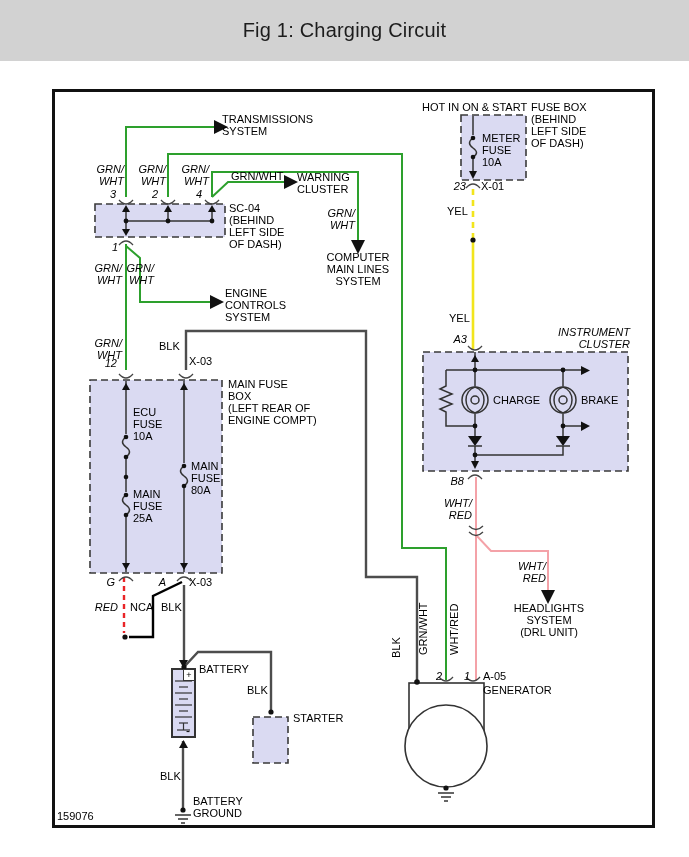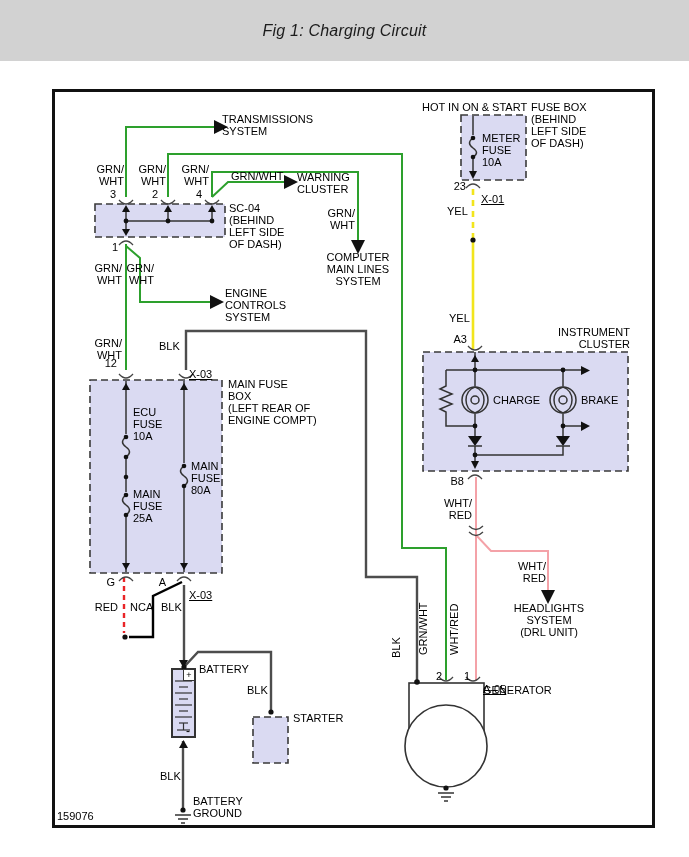--- a/index.html
+++ b/index.html
@@ -4,27 +4,27 @@
 <style>
   :root{
     --header_bg:#d2d2d2; --box_fill:#dadaf2; --green:#2da02d; --yellow:#f2e51c;
     --pink:#f4a2a8; --red:#e92427; --wire_dark:#4d4d4d; --wire_black:#111111;
   }
   html,body{margin:0;padding:0;}
   body{width:689px;height:857px;position:relative;background:#fff;
        font-family:"Liberation Sans",sans-serif;color:#000;overflow:hidden;}
   .header{position:absolute;left:0;top:0;width:689px;height:61px;
           background:var(--header_bg);display:flex;align-items:center;justify-content:center;}
-  .title{font-size:16px;color:#1c1c1c;letter-spacing:.2px;font-style:italic;}
+  .title{font-size:20px;color:#1c1c1c;letter-spacing:.2px;}
   .frame{position:absolute;left:52px;top:89px;width:597px;height:733px;
          border:3px solid #111;background:#fff;}
   svg.art{position:absolute;left:0;top:0;}
   .lbl{position:absolute;font-size:11px;line-height:12px;white-space:pre-line;}
-  .ra{text-align:right;} .ctr{text-align:center;}
-  .u{text-decoration:underline;margin-top:13px;}
+  .ra{text-align:right;font-style:italic;} .ctr{text-align:center;}
+  .u{}
   .vlbl{position:absolute;font-size:11px;line-height:12px;white-space:nowrap;
         transform:rotate(-90deg);transform-origin:0 100%;}
   .plusbox{position:absolute;width:10px;height:10px;border:1px solid #333;background:#fff;
            font-size:9px;line-height:10px;text-align:center;}
   .minus{position:absolute;font-size:12px;line-height:10px;}
   .box{fill:var(--box_fill);stroke:#3a3a3a;stroke-width:1.6;stroke-dasharray:7 4;}
   .inn{stroke:#333;stroke-width:1.5;fill:none;}
   .thin{stroke:#333;stroke-width:1.2;fill:none;}
   .wg{stroke:var(--green);stroke-width:2;fill:none;}
   .wk{stroke:var(--wire_dark);stroke-width:2.4;fill:none;}

